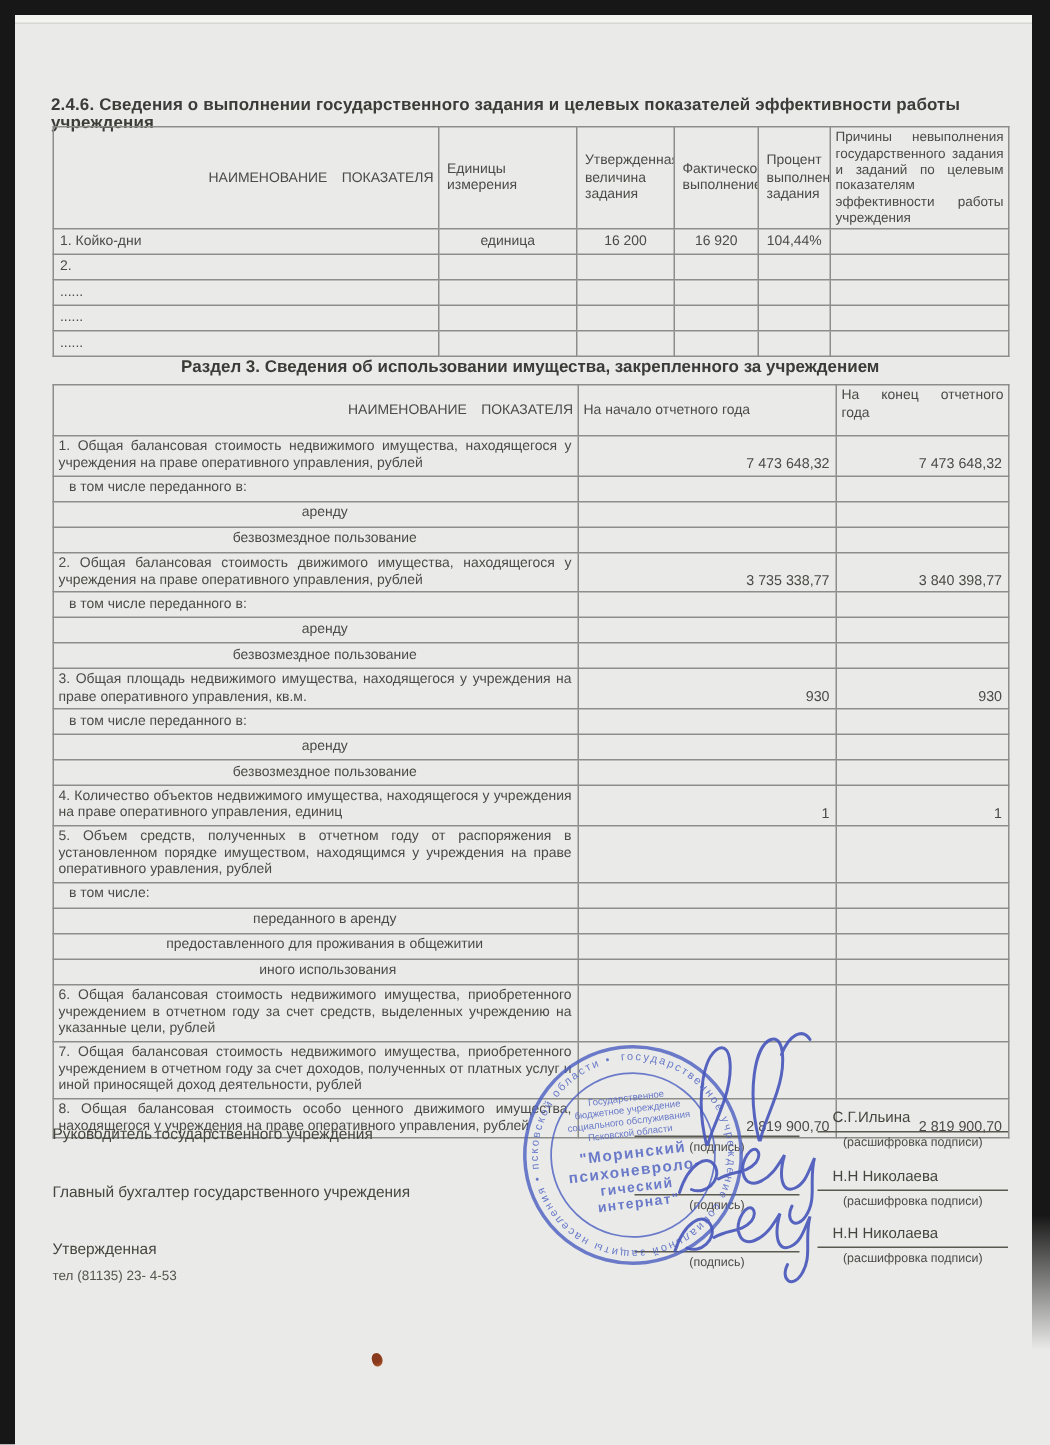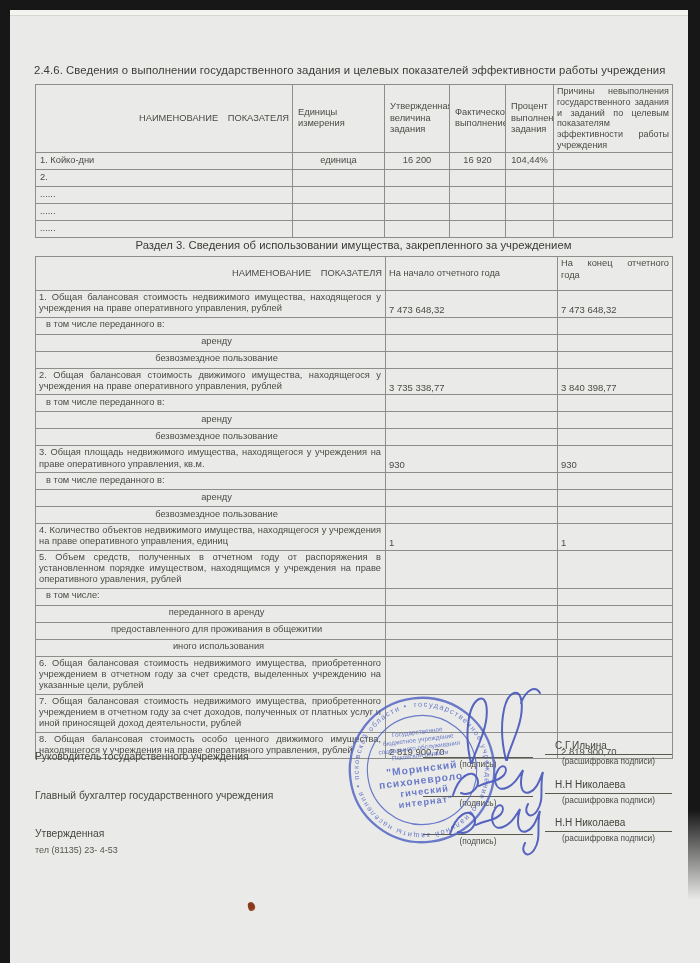--- a/index.html
+++ b/index.html
@@ -8,43 +8,43 @@
     background:#eaebe8;color:#4b4a46;
     font-family:"Liberation Sans",sans-serif;
   }
   
   .edge-top{position:absolute;left:0;top:0;width:700px;height:10px;background:#171717}
   .edge-left{position:absolute;left:0;top:0;width:10px;height:963px;background:#171717}
   .edge-right{position:absolute;right:0;top:0;width:12px;height:900px;
     background:linear-gradient(#171717 90%,rgba(23,23,23,0))}
   .edge-strip{position:absolute;left:10px;top:10px;width:678px;height:5px;background:#f3f3f0;border-bottom:1px solid #d6d6d2}
 
-  .title1{position:absolute;left:34px;top:64px;width:644px;font-weight:normal;font-size:11.3px;color:#3b3b37;letter-spacing:.1px}
-  .title2{position:absolute;left:35px;top:239px;width:637px;text-align:center;font-weight:normal;font-size:11.3px;color:#3b3b37}
+  .title1{position:absolute;left:34px;top:64px;width:644px;font-weight:bold;font-size:11.3px;color:#3b3b37;letter-spacing:.1px}
+  .title2{position:absolute;left:35px;top:239px;width:637px;text-align:center;font-weight:bold;font-size:11.3px;color:#3b3b37}
 
   table{border-collapse:collapse;table-layout:fixed;background:transparent}
   th,td{border:1px solid #8d8d89;font-weight:normal;font-size:9.3px;color:#4b4a46;
         padding:1px 3px;vertical-align:middle;line-height:1.22;overflow:hidden}
 
   #table1{position:absolute;left:35px;top:84px;width:637px}
   #table1 thead tr{height:66px}
   #table1 tbody tr{height:17px}
   .th-name{text-align:right;word-spacing:7px}
   .th-mid{text-align:left;padding-left:5px}
   .th-reasons{font-size:9px;text-align:justify;vertical-align:top;line-height:1.2;padding:1px 3px}
   .t1c0{text-align:left;padding-left:4px}
   .t1c1,.t1c2,.t1c3,.t1c4{text-align:center}
 
   #table2{position:absolute;left:35px;top:256px;width:637px}
   #table2 thead tr{height:34px}
   #table2 tbody td{height:13px}
   .th-start{text-align:left}
   .th-end{text-align:justify;vertical-align:top;line-height:1.25;word-spacing:5px}
   .t2-label{text-align:justify;padding:1px 4px 2px 3px}
-  .val{text-align:left;vertical-align:bottom;padding-right:4px;font-size:9.5px}
+  .val{text-align:right;vertical-align:bottom;padding-right:4px;font-size:9.5px}
   tr.ind1 .t2-label{padding-left:10px;text-align:left}
   tr.ind2 .t2-label{padding-left:16px;text-align:center}
   tr.ind3 .t2-label{padding-left:20px;text-align:center}
 
   .sig-row{position:absolute;left:35px;width:637px;height:28px}
   .sig-label{position:absolute;left:0;top:0;font-size:10.3px;color:#46453f}
   .sign-area{position:absolute;left:388px;top:-6px;width:110px;text-align:center}
   .sign-area .line{display:block;height:12px;border-bottom:1px solid #5a594f}
   .cap{display:block;font-size:8.3px;color:#4b4a46;padding-top:1px;text-align:center}
   .name-area{position:absolute;left:510px;top:-11px;width:127px}

